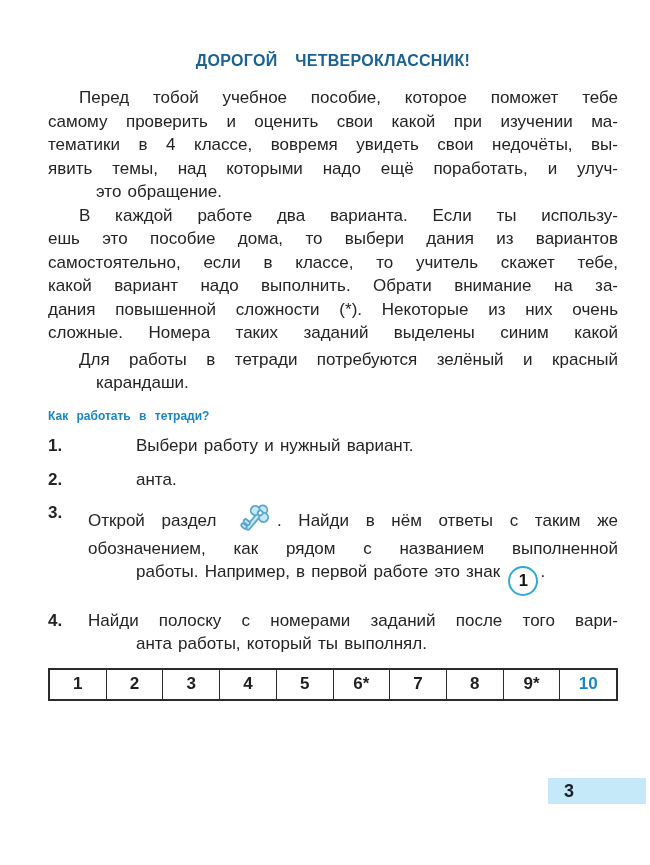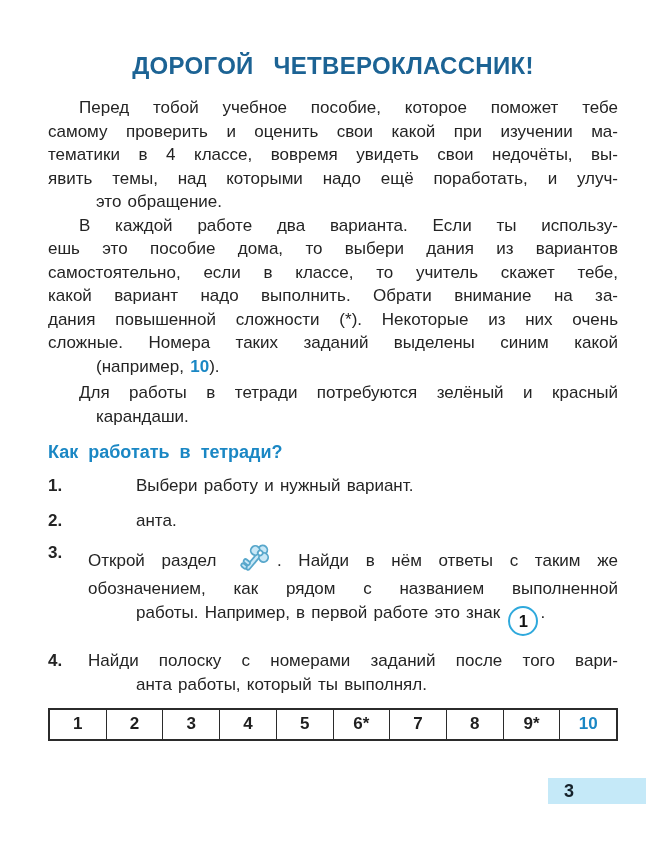--- a/index.html
+++ b/index.html
@@ -9,41 +9,41 @@
     background:#ffffff;
     box-sizing:border-box;
     padding:0 32px 0 48px;
     overflow:hidden;
     font-family:"Liberation Sans", sans-serif;
     color:var(--text,#242424);
     font-size:17px;
   }
   .title{
     margin:52px 0 0 0;
-    font-size:24px;
+    font-size:16px;
     font-weight:700;
     text-align:center;
     letter-spacing:.3px;
     word-spacing:13px;
     color:var(--title,#1c6394);
   }
   .para{line-height:23.5px;word-spacing:1.5px;}
   .p1{margin-top:16px;}
   .p2{margin-top:0;}
   .p3{margin-top:3px;}
   .jline{
     text-align:justify;
     text-align-last:justify;
     white-space:nowrap;
   }
   .jline.last{text-align-last:left;margin-left:48px;}
   .jline.indent{padding-left:31px;}
   .heading{
     margin:14px 0 0 0;
-    font-size:18px;
+    font-size:12px;
     font-weight:700;
     word-spacing:5px;
     color:var(--accent,#1a87c4);
   }
   .list{margin-top:11px;}
   .list-item{display:flex;}
   .list-item.li2{margin-top:11px;}
   .list-item.li3{margin-top:9px;}
   .list-item.li4{margin-top:13px;}
   .list-num{
@@ -112,21 +112,20 @@
       <div class="jline">явить темы, над которыми надо ещё поработать, и улуч-</div>
       <div class="jline last">это обращение.</div>
     </div>
   <div class="para p2">
       <div class="jline indent">В каждой работе два варианта. Если ты использу-</div>
       <div class="jline">ешь это пособие дома, то выбери дания из вариантов</div>
       <div class="jline">самостоятельно, если в классе, то учитель скажет тебе,</div>
       <div class="jline">какой вариант надо выполнить. Обрати внимание на за-</div>
       <div class="jline">дания повышенной сложности (*). Некоторые из них очень</div>
       <div class="jline">сложные. Номера таких заданий выделены синим какой</div>
-      <div class="jline last">(например, <span class="hl">10</span>).</div>
     </div>
   <div class="para p3">
       <div class="jline indent">Для работы в тетради потребуются зелёный и красный</div>
       <div class="jline last">карандаши.</div>
     </div>
 
   <h2 class="heading">Как работать в тетради?</h2>
 
   <div class="list">
     <div class="list-item li1">

